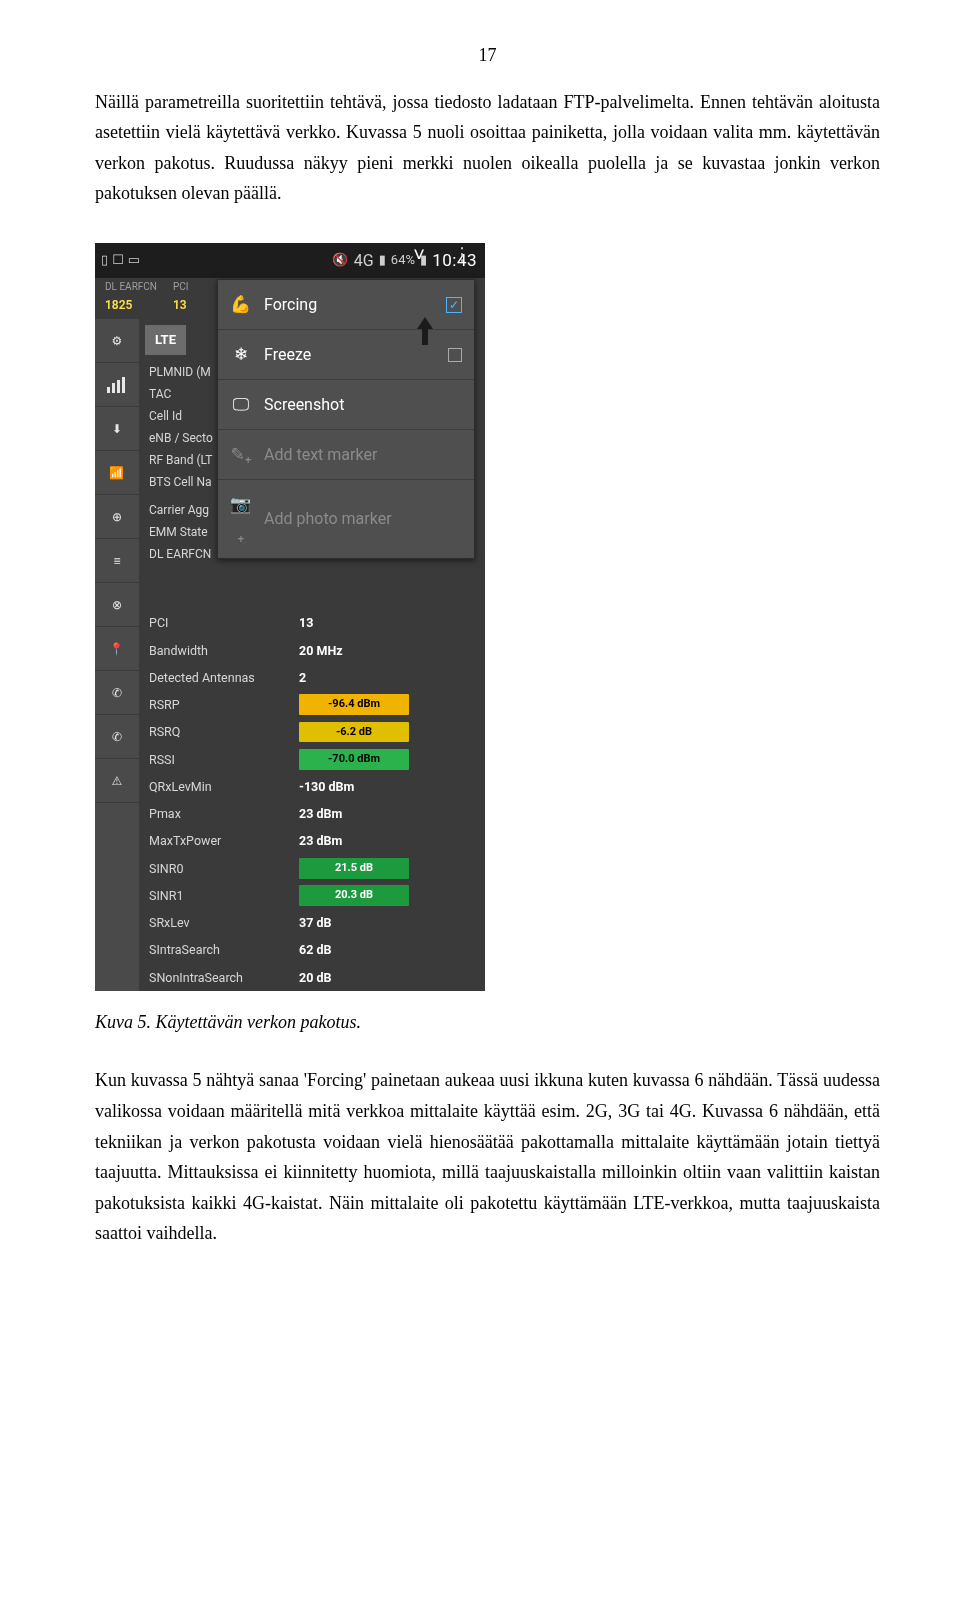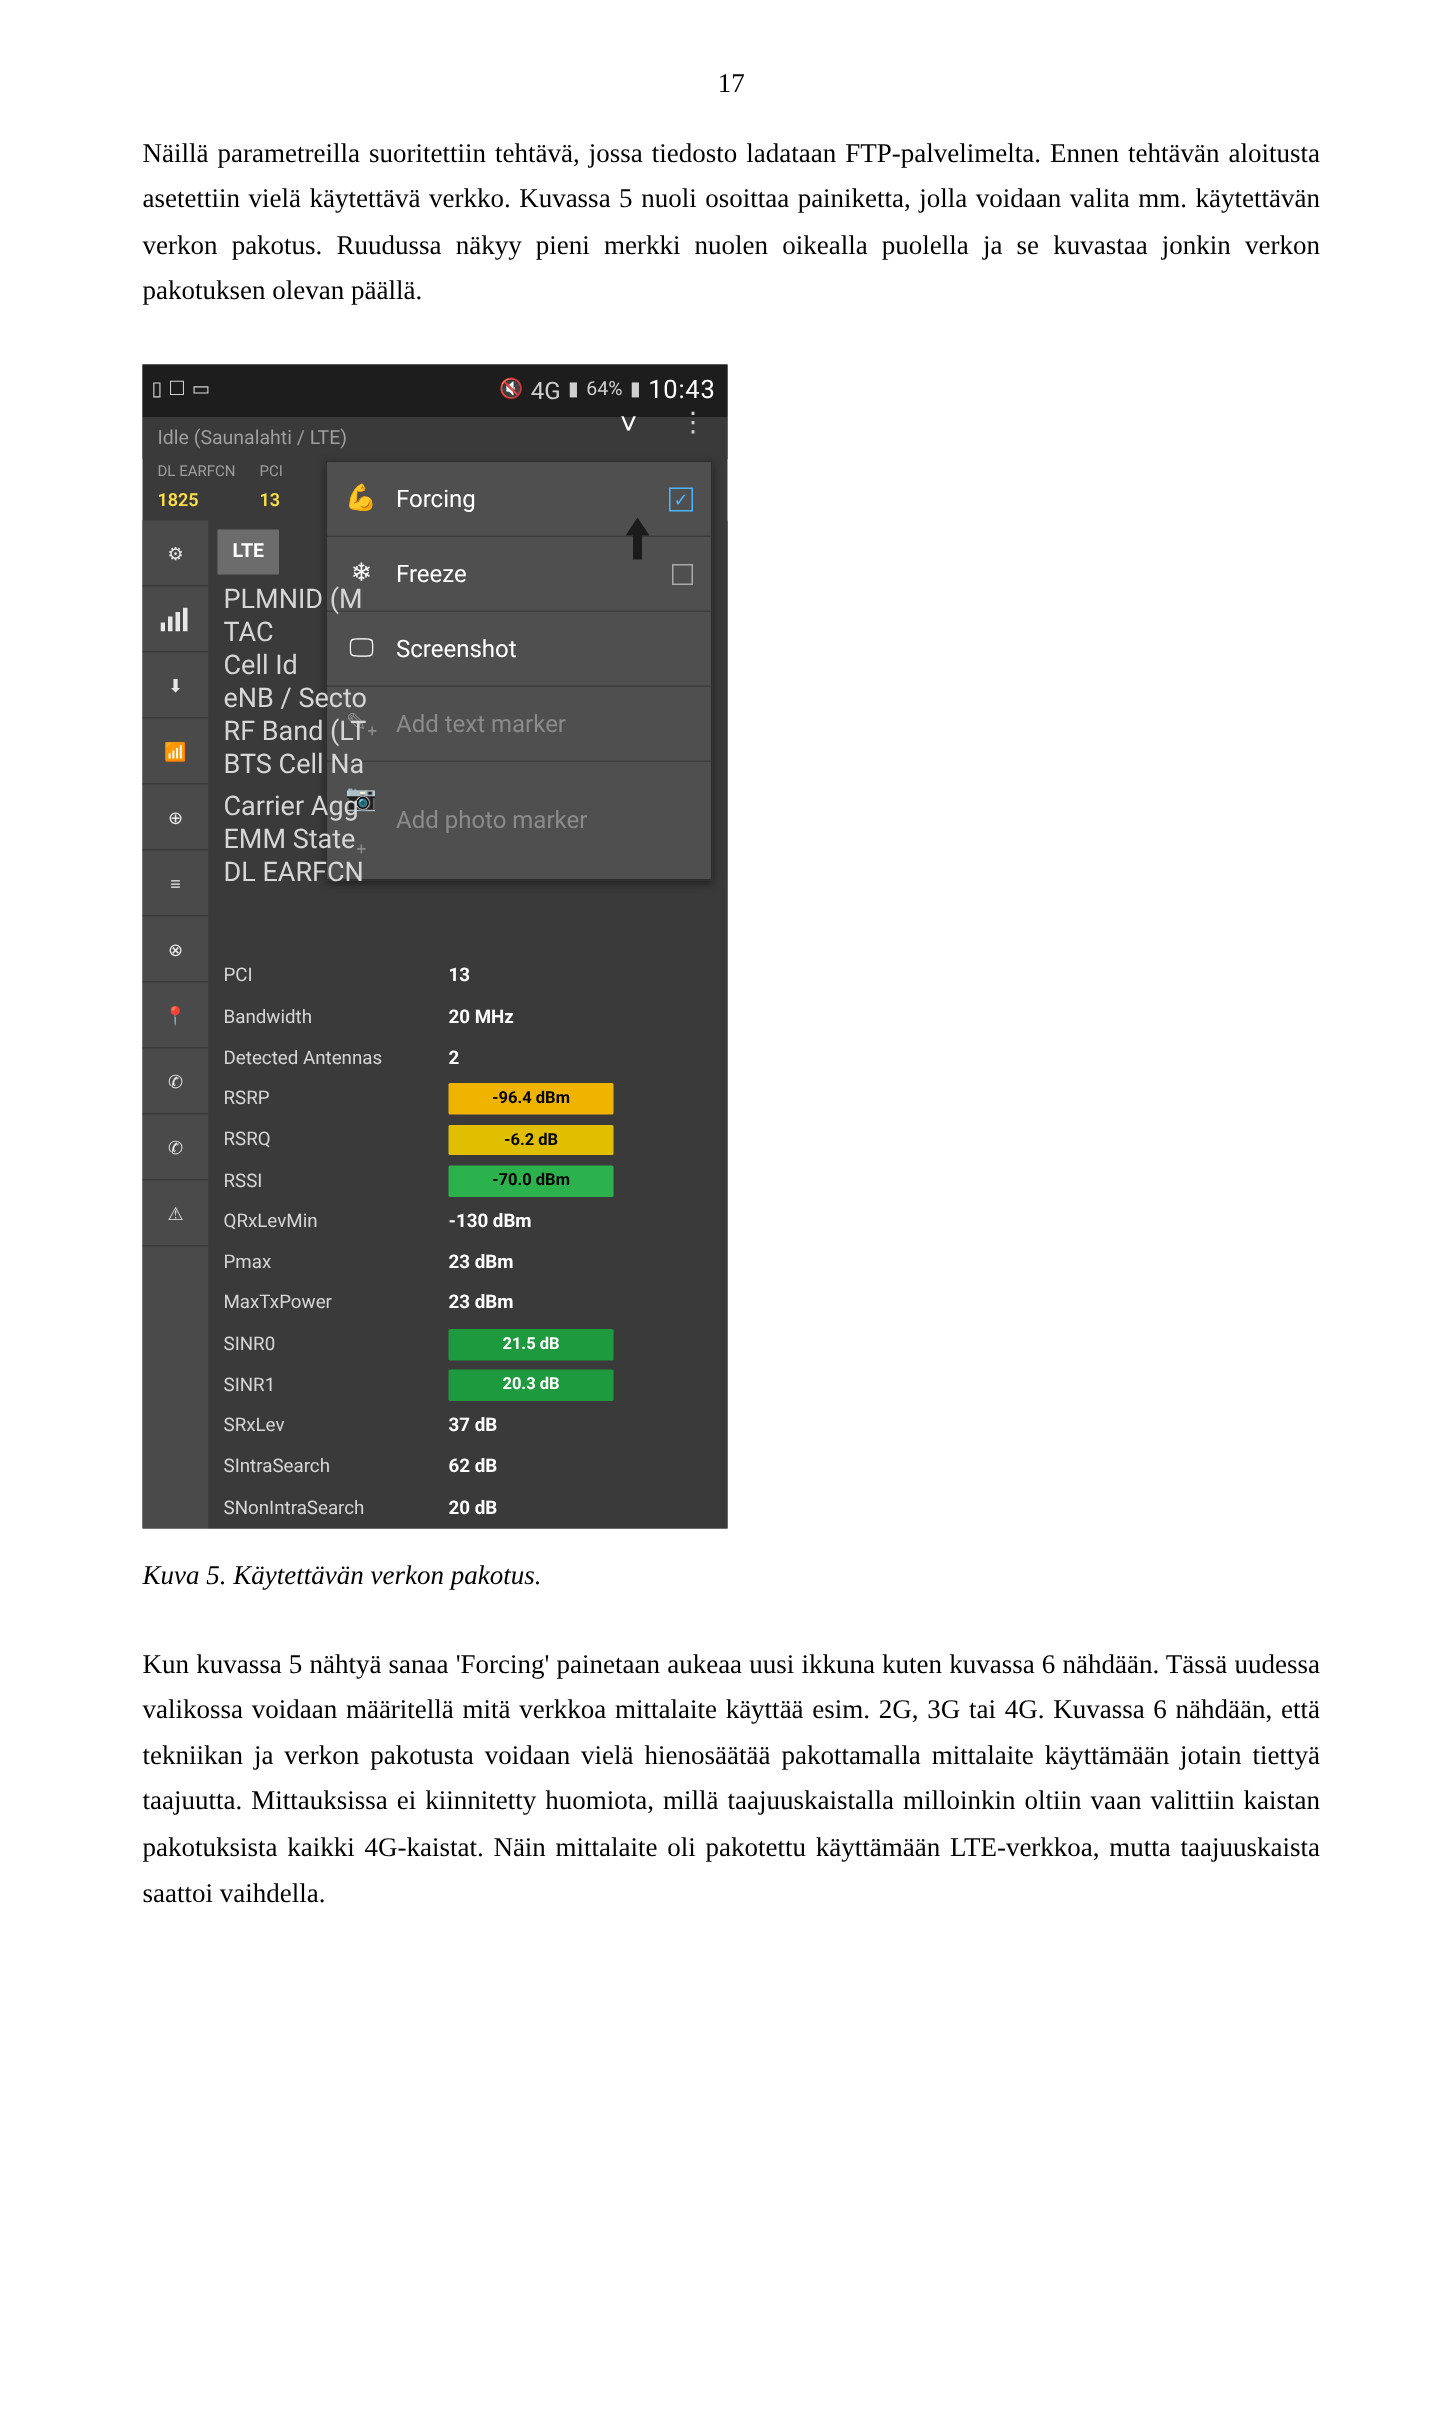--- a/index.html
+++ b/index.html
@@ -62,21 +62,20 @@
     <div class="stat-right">
       <span>🔇</span>
       <span style="font-size:16px">4G</span>
       <span>▮</span>
       <span>64%</span>
       <span>▮</span>
       <span class="clock">10:43</span>
     </div>
   </div>
 
-  <div class="idle-row">Idle (Saunalahti / LTE)</div>
   <div class="idle-sub" style="position:relative;">
     <div class="col" style="width:68px">
         <span class="lbl">DL EARFCN</span>
         <span class="val">1825</span>
       </div>
     <div class="col" style="width:48px">
         <span class="lbl">PCI</span>
         <span class="val">13</span>
       </div>
     <div class="col" style="width:76px">
@@ -141,21 +140,21 @@
           <span>Add photo marker</span>
         </div>
       </div>
 
       
       <svg class="arrow-overlay" viewBox="0 0 24 30">
         <path d="M12 0 L4 12 L9 12 L9 28 L15 28 L15 12 L20 12 Z" fill="#1b1b1b"></path>
       </svg>
 
       
-      <div style="position:absolute; top:42px; left:10px; font-size:18px; color:#d6d6d6; line-height:22px;">
+      <div style="position:absolute; top:42px; left:10px; font-size:12px; color:#d6d6d6; line-height:22px;">
         <div>PLMNID (M</div>
         <div>TAC</div>
         <div>Cell Id</div>
         <div>eNB / Secto</div>
         <div>RF Band (LT</div>
         <div>BTS Cell Na</div>
         <div style="height:6px"></div>
         <div>Carrier Agg</div>
         <div>EMM State</div>
         <div>DL EARFCN</div>

